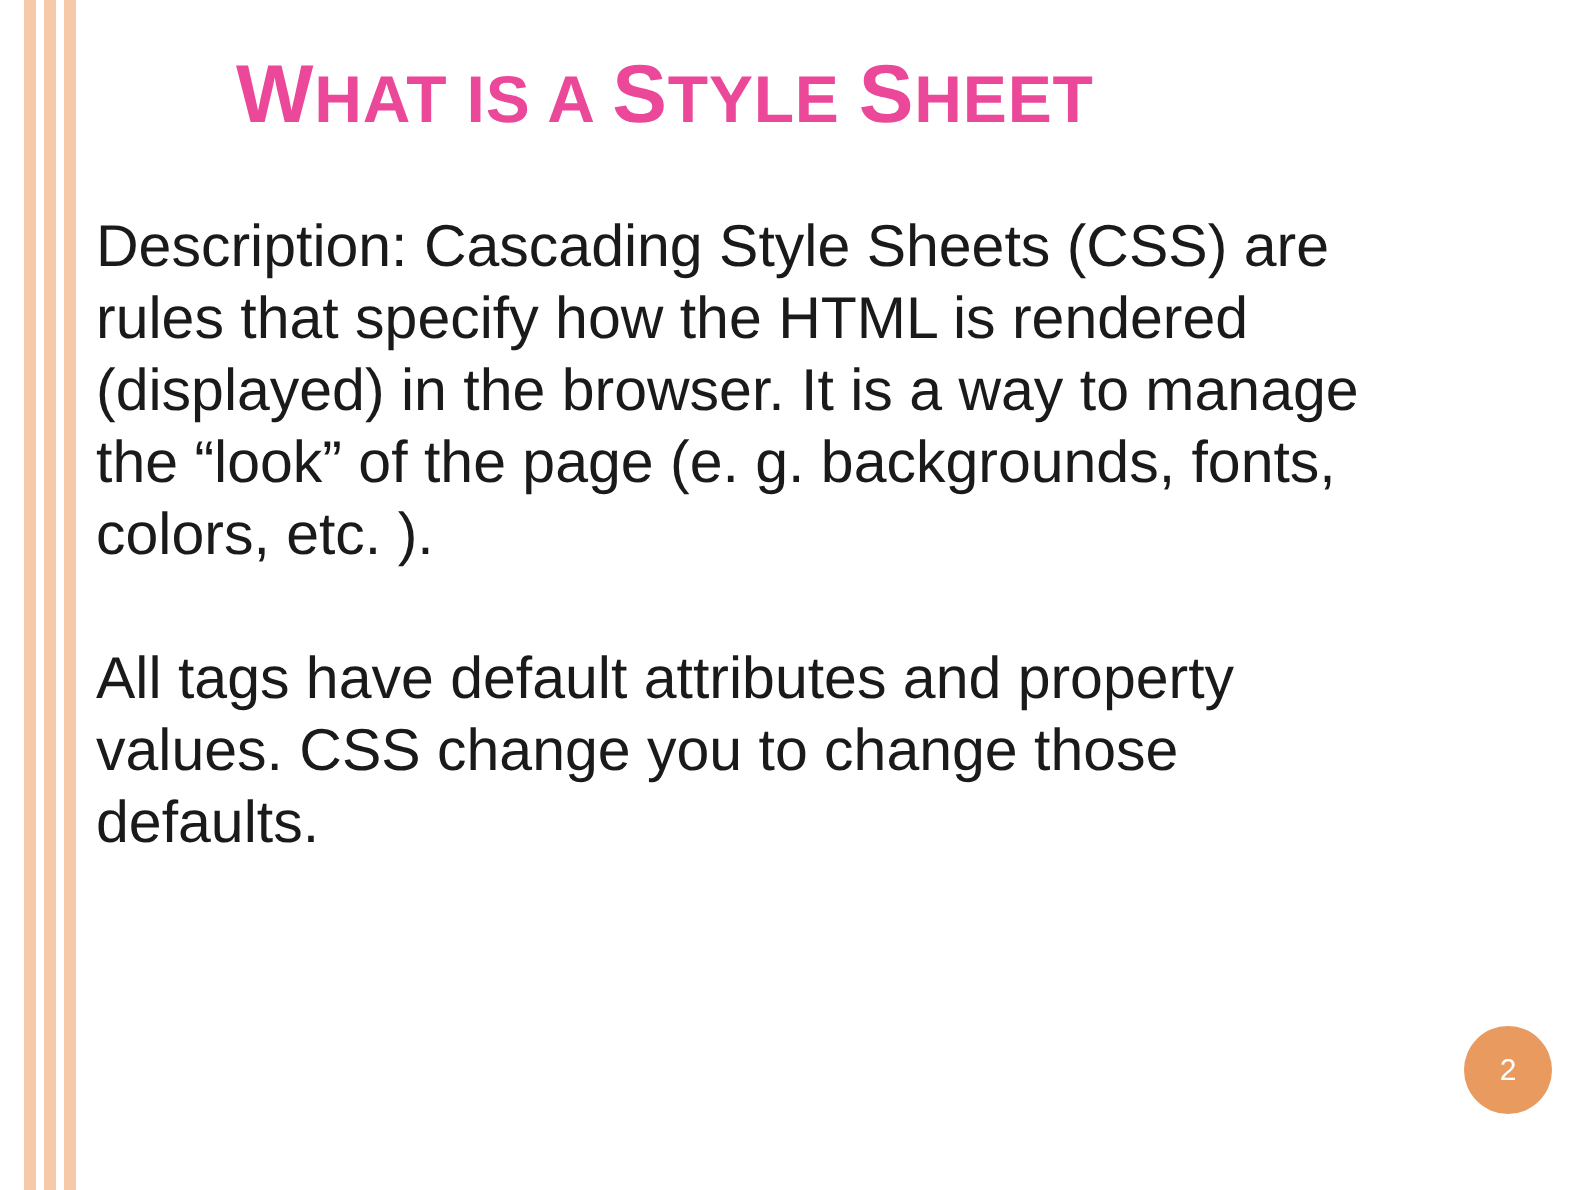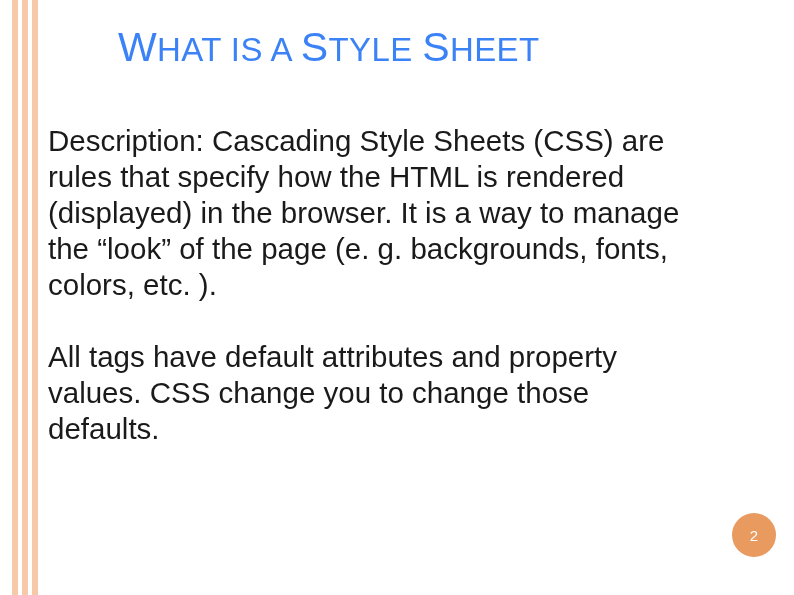--- a/index.html
+++ b/index.html
@@ -31,35 +31,34 @@
     top: 0;
     width: 6px;
     height: 595px;
     background: #f6c9a8;
   }
   .title {
     position: absolute;
     left: 118px;
     top: 24px;
     font-size: 33px;
-    font-weight: normal;
-    color: #3b82f6;
+    font-weight: bold;
+    color: #ec4899;
     letter-spacing: 0.4px;
     font-variant: small-caps;
   }
   .title .big { font-size: 41px; }
   .content {
     position: absolute;
     left: 48px;
     top: 106px;
     width: 660px;
     color: #1a1a1a;
     font-size: 29.5px;
     line-height: 1.22;
-    margin-top: 17px;
   }
   .content p { margin-bottom: 36px; }
   .page-badge {
     position: absolute;
     right: 18px;
     bottom: 38px;
     width: 44px;
     height: 44px;
     border-radius: 50%;
     background: #e89a5f;

